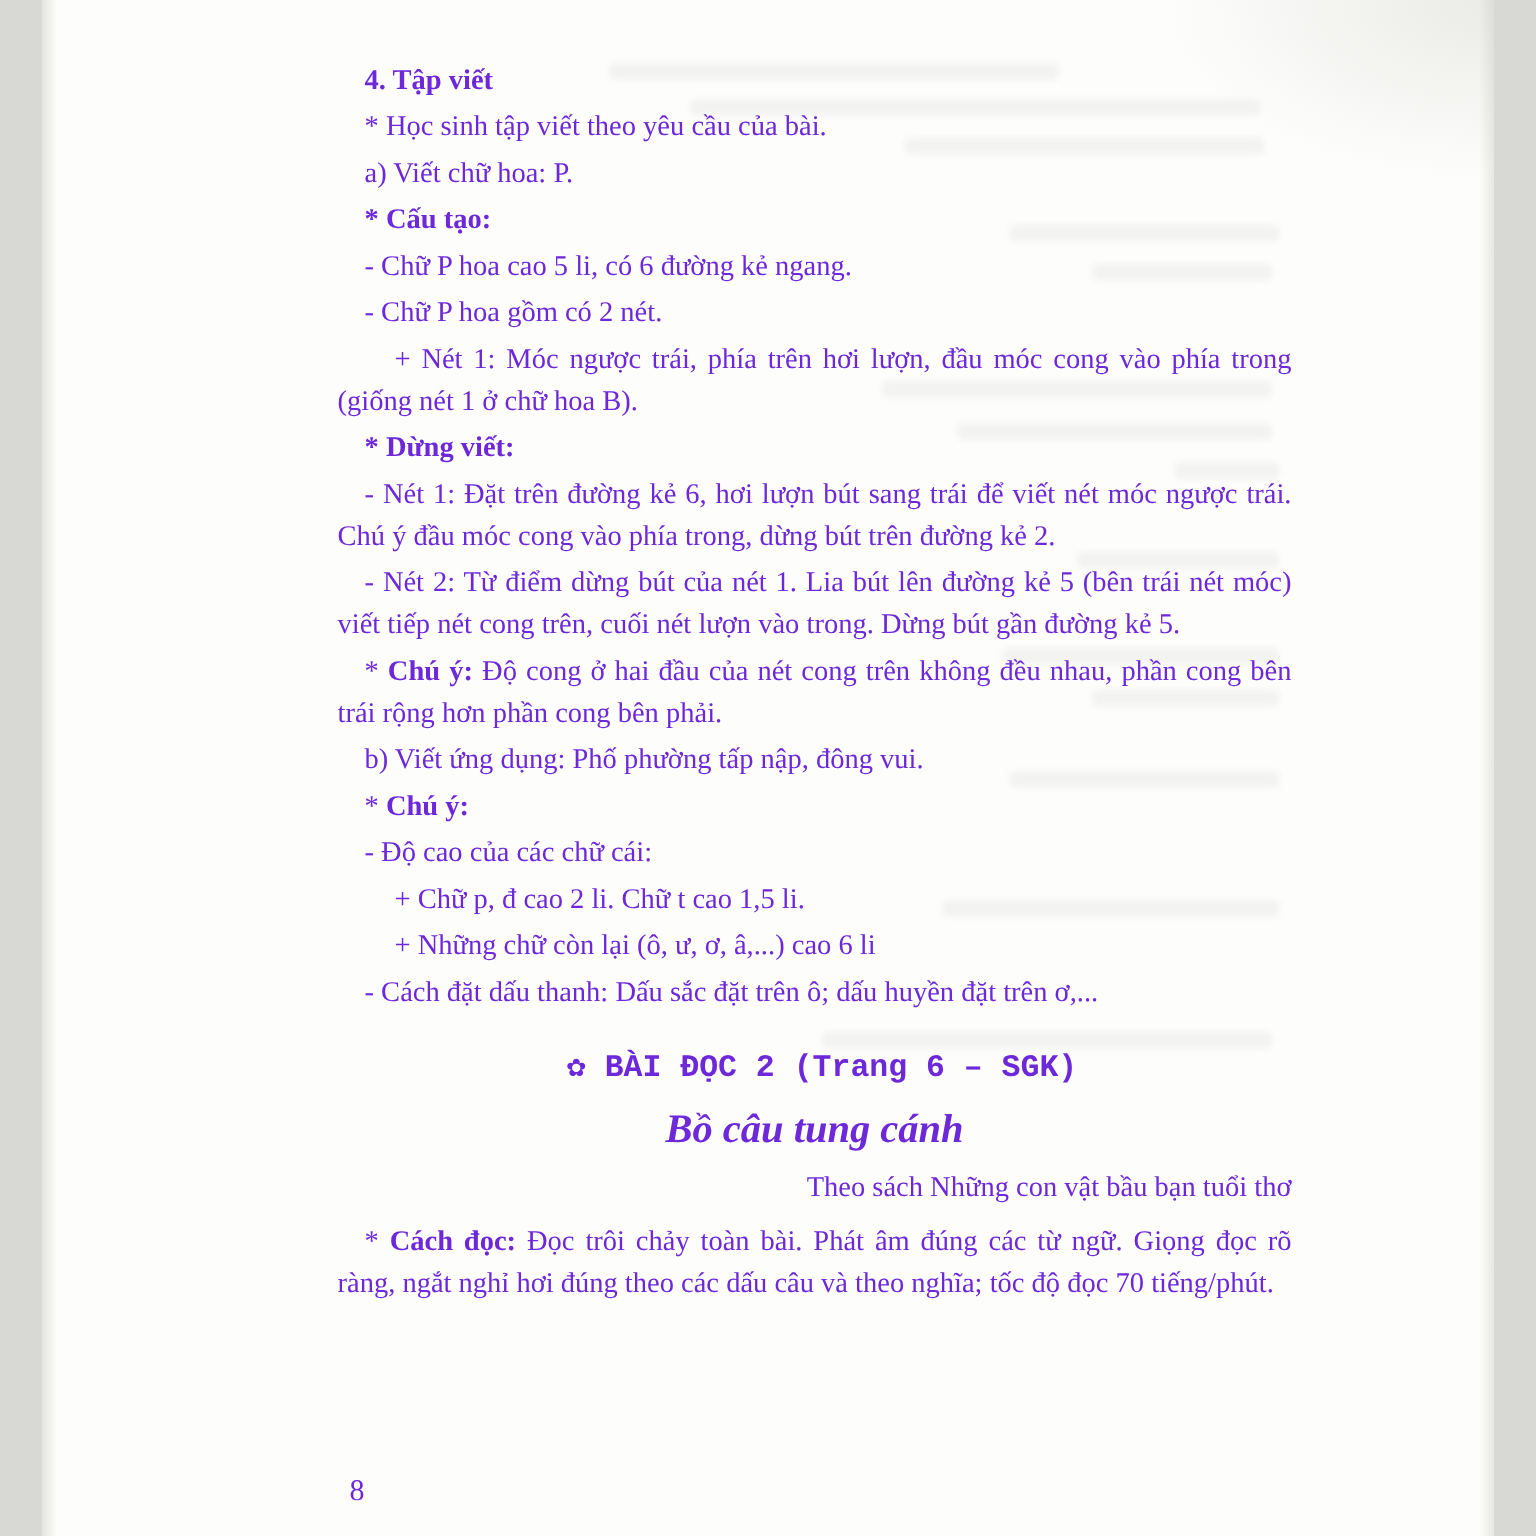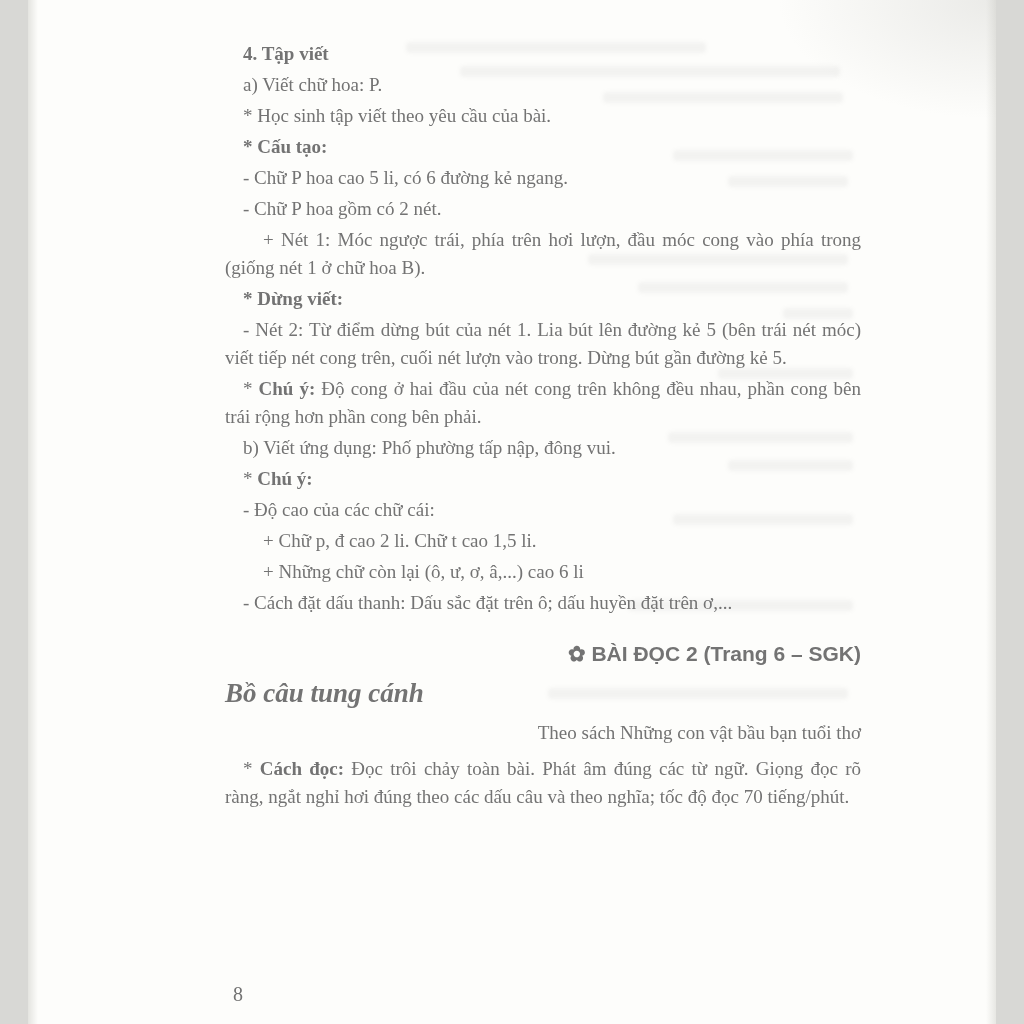--- a/index.html
+++ b/index.html
@@ -3,21 +3,21 @@
 <meta charset="utf-8">
 <style>
   html,body{margin:0;padding:0;background:#d8d8d5;}
   .page{
     position:relative;
     width:968px;height:1024px;
     margin:0 auto;
     background:#fdfdfb;
     overflow:hidden;
     font-family:"Liberation Serif", serif;
-    color:#737373;
+    color:#6d28d9;
   }
   .edge{position:absolute;top:0;bottom:0;width:10px;pointer-events:none;}
   .edge.left{left:0;background:linear-gradient(to right,#e4e4e0,rgba(255,255,255,0));}
   .edge.right{right:0;background:linear-gradient(to left,#e7e7e3,rgba(255,255,255,0));}
   .corner-shade{
     position:absolute;right:0;top:0;width:220px;height:120px;
     background:radial-gradient(ellipse at top right, rgba(200,200,196,.35), rgba(255,255,255,0) 70%);
     pointer-events:none;
   }
   
@@ -30,27 +30,27 @@
     position:absolute;left:197px;top:40px;width:636px;
   }
   .para{
     margin:0 0 3px 0;
     font-size:19px;line-height:28px;
     text-align:justify;
   }
   .ind1{text-indent:18px;}
   .ind2{text-indent:38px;}
   .heading{
-    font-family:Liberation Sans, sans-serif;
+    font-family:Liberation Mono, monospace;
     font-size:21px;line-height:30px;font-weight:bold;
-    text-align:right;text-indent:10px;
+    text-align:center;text-indent:10px;
     margin-top:22px;
   }
   .title{
-    text-indent:0;
+    text-align:center;text-indent:0;
     font-size:27px;line-height:36px;
     font-weight:bold;font-style:italic;
     margin:6px 0 8px 0;
   }
   .byline{
     text-align:right;text-indent:0;
     font-size:19px;line-height:28px;
     margin-bottom:8px;
   }
   .b{font-weight:bold;}
@@ -79,27 +79,28 @@
   <div class="bleed" style="left:755px;top:308px;width:70px"></div>
   <div class="bleed" style="left:690px;top:368px;width:135px"></div>
   <div class="bleed" style="left:640px;top:432px;width:185px"></div>
   <div class="bleed" style="left:700px;top:460px;width:125px"></div>
   <div class="bleed" style="left:645px;top:514px;width:180px"></div>
   <div class="bleed" style="left:600px;top:600px;width:225px"></div>
   <div class="bleed" style="left:520px;top:688px;width:300px"></div>
 
   <div class="content" id="doc-body">
       <p class="para ind1"><span class="b">4. Tập viết</span></p>
+      <p class="para ind1"><span>* Học sinh tập viết theo yêu cầu của bài.</span></p>
       <p class="para ind1"><span>a) Viết chữ hoa: P.</span></p>
-      <p class="para ind1"><span>* Học sinh tập viết theo yêu cầu của bài.</span></p>
       <p class="para ind1"><span class="b">* Cấu tạo:</span></p>
       <p class="para ind1"><span>- Chữ P hoa cao 5 li, có 6 đường kẻ ngang.</span></p>
       <p class="para ind1"><span>- Chữ P hoa gồm có 2 nét.</span></p>
       <p class="para ind2"><span>+ Nét 1: Móc ngược trái, phía trên hơi lượn, đầu móc cong vào phía trong (giống nét 1 ở chữ hoa B).</span></p>
       <p class="para ind1"><span class="b">* Dừng viết:</span></p>
+      <p class="para ind1"><span>- Nét 1: Đặt trên đường kẻ 6, hơi lượn bút sang trái để viết nét móc ngược trái. Chú ý đầu móc cong vào phía trong, dừng bút trên đường kẻ 2.</span></p>
       <p class="para ind1"><span>- Nét 2: Từ điểm dừng bút của nét 1. Lia bút lên đường kẻ 5 (bên trái nét móc) viết tiếp nét cong trên, cuối nét lượn vào trong. Dừng bút gần đường kẻ 5.</span></p>
       <p class="para ind1"><span>* </span><span class="b i">Chú ý:</span><span> Độ cong ở hai đầu của nét cong trên không đều nhau, phần cong bên trái rộng hơn phần cong bên phải.</span></p>
       <p class="para ind1"><span>b) Viết ứng dụng: Phố phường tấp nập, đông vui.</span></p>
       <p class="para ind1"><span>* </span><span class="b i">Chú ý:</span></p>
       <p class="para ind1"><span>- Độ cao của các chữ cái:</span></p>
       <p class="para ind2"><span>+ Chữ </span><span class="i">p, đ</span><span> cao 2 li. Chữ </span><span class="i">t</span><span> cao 1,5 li.</span></p>
       <p class="para ind2"><span>+ Những chữ còn lại (</span><span class="i">ô, ư, ơ, â,...</span><span>) cao 6 li</span></p>
       <p class="para ind1"><span>- Cách đặt dấu thanh: Dấu sắc đặt trên </span><span class="i">ô</span><span>; dấu huyền đặt trên </span><span class="i">ơ</span><span>,...</span></p>
       <p class="para heading"><span>✿ </span><span>BÀI ĐỌC 2 (Trang 6 – SGK)</span></p>
       <p class="para title"><span>Bồ câu tung cánh</span></p>

